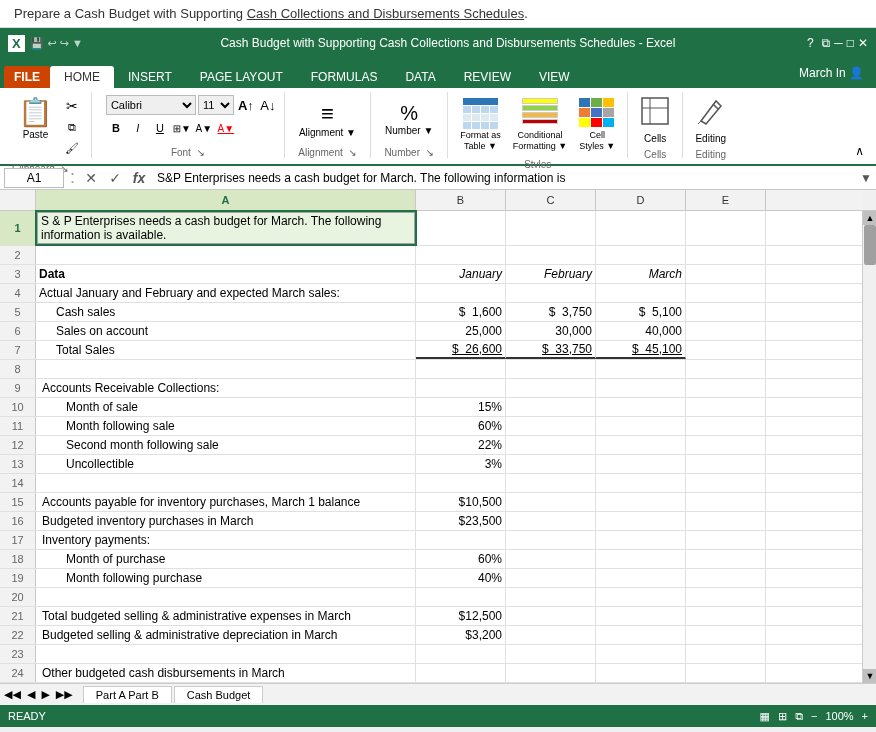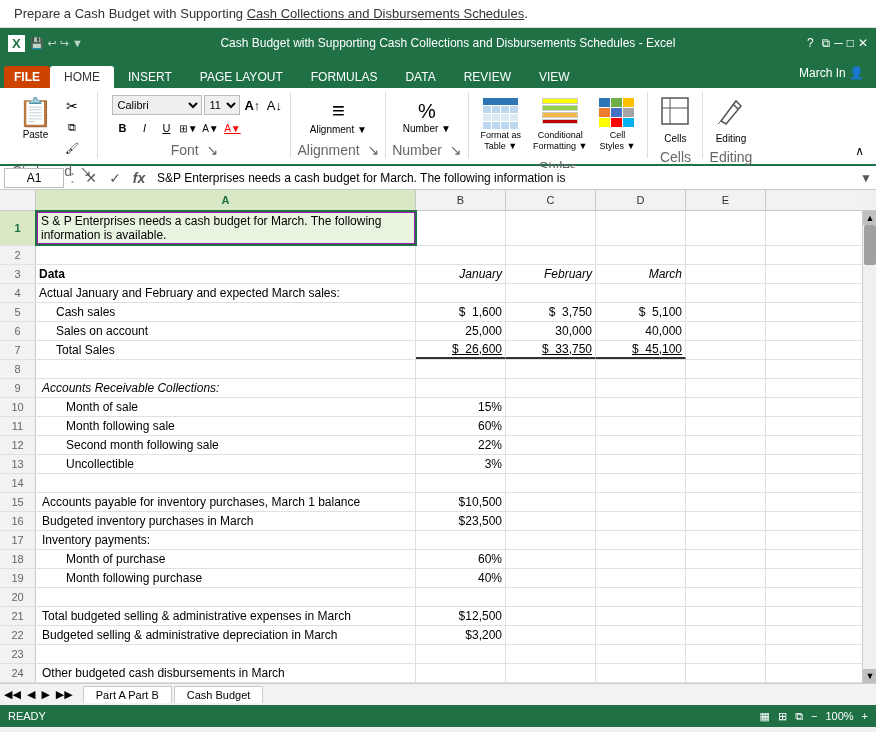--- a/index.html
+++ b/index.html
@@ -226,21 +226,21 @@
       padding: 0 8px;
       font-size: 11px;
       justify-content: space-between;
     }
 
     .sign-in { font-size: 12px; color: #333; cursor: pointer; }
 
     .ribbon-wrapper {
       border-bottom: 2px solid #1f7145;
     }
-    .ribbon-label { font-size: 14px; color: #666; margin-top: 1px; }
+    .ribbon-label { font-size: 10px; color: #666; margin-top: 1px; }
   </style>
 </head>
 <body>
 
 <div style="padding: 6px 14px; font-size: 13px; color: #333; background: #fff; border-bottom: 1px solid #ddd;">
   <span>Prepare a Cash Budget with Supporting <u>Cash Collections and Disbursements Schedules</u>.</span>
 </div>
 
 <div class="title-bar">
   <span style="background:#fff; color:#1f7145; font-weight:bold; font-size:13px; padding:1px 4px; margin-right:6px;">X</span>
@@ -434,21 +434,21 @@
     <div class="col-header" style="width:90px; min-width:90px;">C</div>
     <div class="col-header" style="width:90px; min-width:90px;">D</div>
     <div class="col-header" style="width:80px; min-width:80px;">E</div>
     <div style="flex:1; background:#f2f2f2; border-right:14px solid #f0f0f0;"></div>
   </div>
 
   <div class="spreadsheet-body" style="position:relative;">
 
     <div class="ss-row selected-row">
       <div class="row-num" style="background:#d9e8c4; color:#1f7145; font-weight:bold;">1</div>
-      <div class="ss-cell col-a selected-cell" style="font-size:12px; padding: 1px 3px; border: 2px solid #a21caf; background:#e8f4e0;">S &amp; P Enterprises needs a cash budget for March. The following information is available.</div>
+      <div class="ss-cell col-a selected-cell" style="font-size:12px; padding: 1px 3px; border: 2px solid #a3a3a3; background:#e8f4e0;">S &amp; P Enterprises needs a cash budget for March. The following information is available.</div>
       <div class="ss-cell col-b"></div>
       <div class="ss-cell col-c"></div>
       <div class="ss-cell col-d"></div>
       <div class="ss-cell col-e"></div>
     </div>
 
     <div class="ss-row">
       <div class="row-num">2</div>
       <div class="ss-cell col-a"></div>
       <div class="ss-cell col-b"></div>
@@ -506,21 +506,21 @@
       <div class="row-num">8</div>
       <div class="ss-cell col-a"></div>
       <div class="ss-cell col-b"></div>
       <div class="ss-cell col-c"></div>
       <div class="ss-cell col-d"></div>
       <div class="ss-cell col-e"></div>
     </div>
 
     <div class="ss-row">
       <div class="row-num">9</div>
-      <div class="ss-cell col-a" style="padding-left:6px;font-style:italic;">Accounts Receivable Collections:</div>
+      <div class="ss-cell col-a" style="padding-left:6px;">Accounts Receivable Collections:</div>
       <div class="ss-cell col-b"></div>
       <div class="ss-cell col-c"></div>
       <div class="ss-cell col-d"></div>
       <div class="ss-cell col-e"></div>
     </div>
 
     <div class="ss-row">
       <div class="row-num">10</div>
       <div class="ss-cell col-a" style="padding-left:30px;">Month of sale</div>
       <div class="ss-cell col-b" style="justify-content:flex-end;">15%</div>

